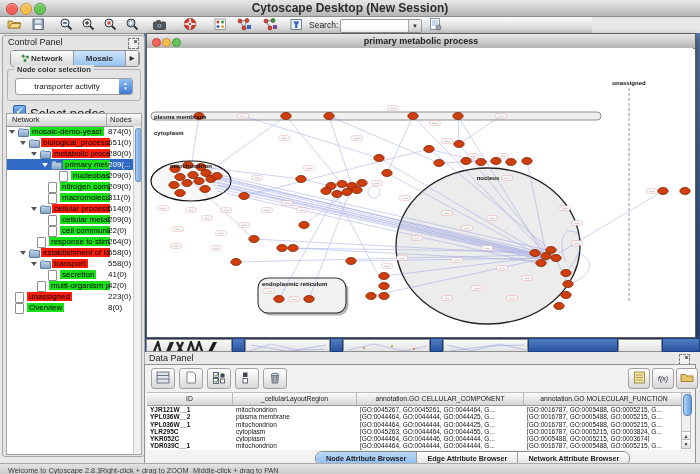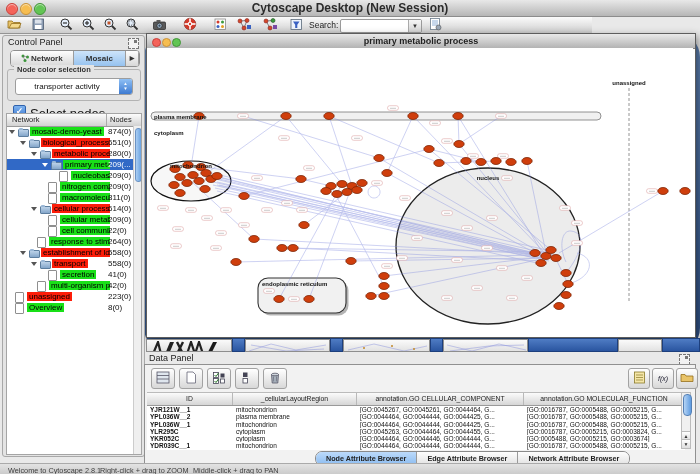--- a/index.html
+++ b/index.html
@@ -53,21 +53,21 @@
   .icon-folder:before{content:"";position:absolute;left:0;top:-2px;width:4px;height:2px;background:#9ab7d6;border-radius:1px 1px 0 0;}
   .icon-file{position:absolute;top:1px;width:7px;height:8.5px;background:#fff;border:0.5px solid #8f8f8f;border-radius:1px;}
   .chip{position:absolute;top:0.5px;height:9px;line-height:9.5px;font-size:8px;color:#000;padding:0 2px;white-space:nowrap;overflow:hidden;}
   .chip.green{background:#19e018;}
   .chip.red{background:#fd1d09;}
   .count{position:absolute;left:101px;top:1px;font-size:8px;color:#111;white-space:nowrap;}
   .tree-row.sel .count{color:#fff;}
   .tree-scroll{position:absolute;right:0;top:12px;width:7px;height:328px;background:#efefef;border-left:1px solid #ccc;}
   .tree-thumb{position:absolute;left:0.5px;top:2px;width:5px;height:52px;border-radius:3px;background:linear-gradient(90deg,#a9cdf3,#6ba3e0);border:0.5px solid #6b93c4;}
   
-  .desktop{left:144px;top:33px;width:556px;height:319px;background:linear-gradient(#5d80b0,#2d4e82);border-radius:24px;}
+  .desktop{left:144px;top:33px;width:556px;height:319px;background:linear-gradient(#5d80b0,#2d4e82);}
   .net-window{position:absolute;left:2px;top:0;width:548px;height:303px;border:1px solid #5d5d5d;box-shadow:2px 3px 8px rgba(0,0,0,.45);background:#fff;}
   .net-titlebar{position:absolute;left:0;top:0;width:100%;height:14px;background:linear-gradient(#e9e9e9,#b3b3b3);border-bottom:1px solid #808080;}
   .net-titlebar .title{position:absolute;left:0;right:0;top:0;height:14px;line-height:14px;text-align:center;font-size:9px;font-weight:bold;color:#222;}
   .slight{position:absolute;top:3.5px;width:7px;height:7px;border-radius:50%;}
   .net-canvas{position:absolute;left:0;top:14px;width:546px;height:287px;background:#fff;overflow:hidden;}
   
   .strip-seg{position:absolute;top:3px;height:13px;background:linear-gradient(#fafafa,#e2e2e2);border:1px solid #8e8e8e;box-sizing:border-box;overflow:hidden;}
   .strip-blue{position:absolute;top:2px;height:14px;background:linear-gradient(#4f7cc4,#2a55a0);border:1px solid #1d3f7d;box-sizing:border-box;}
   
   .data-panel{left:144px;top:352px;width:552px;height:111px;}

